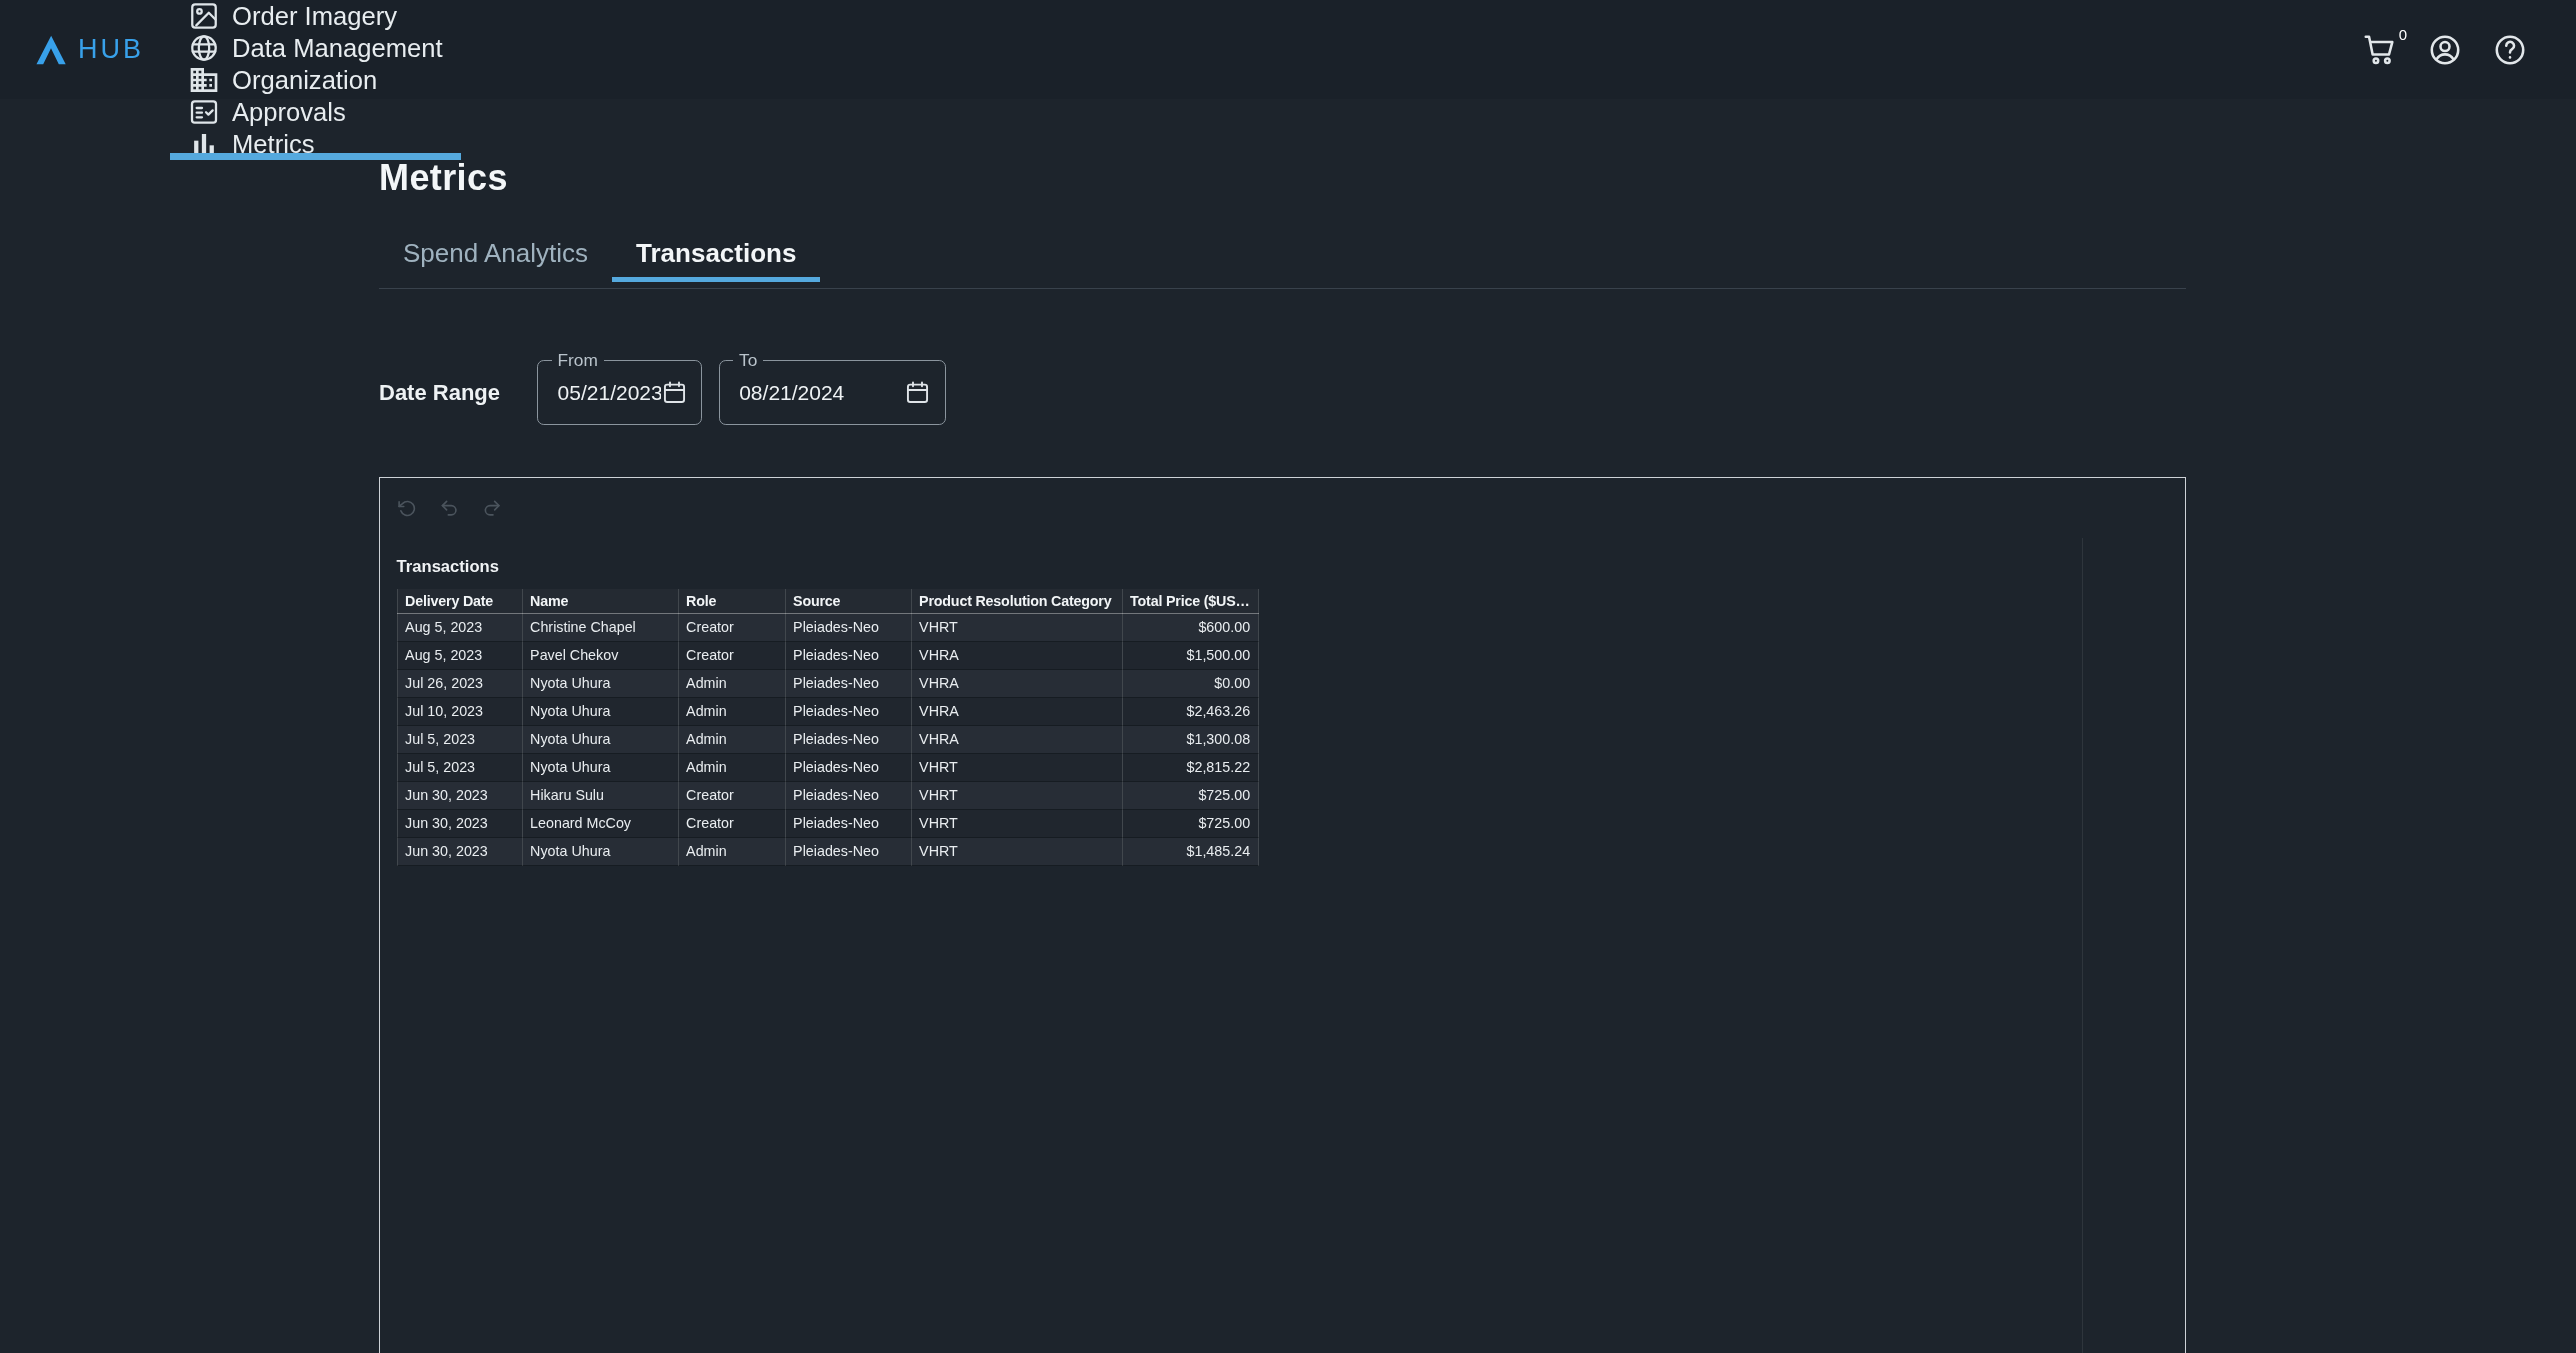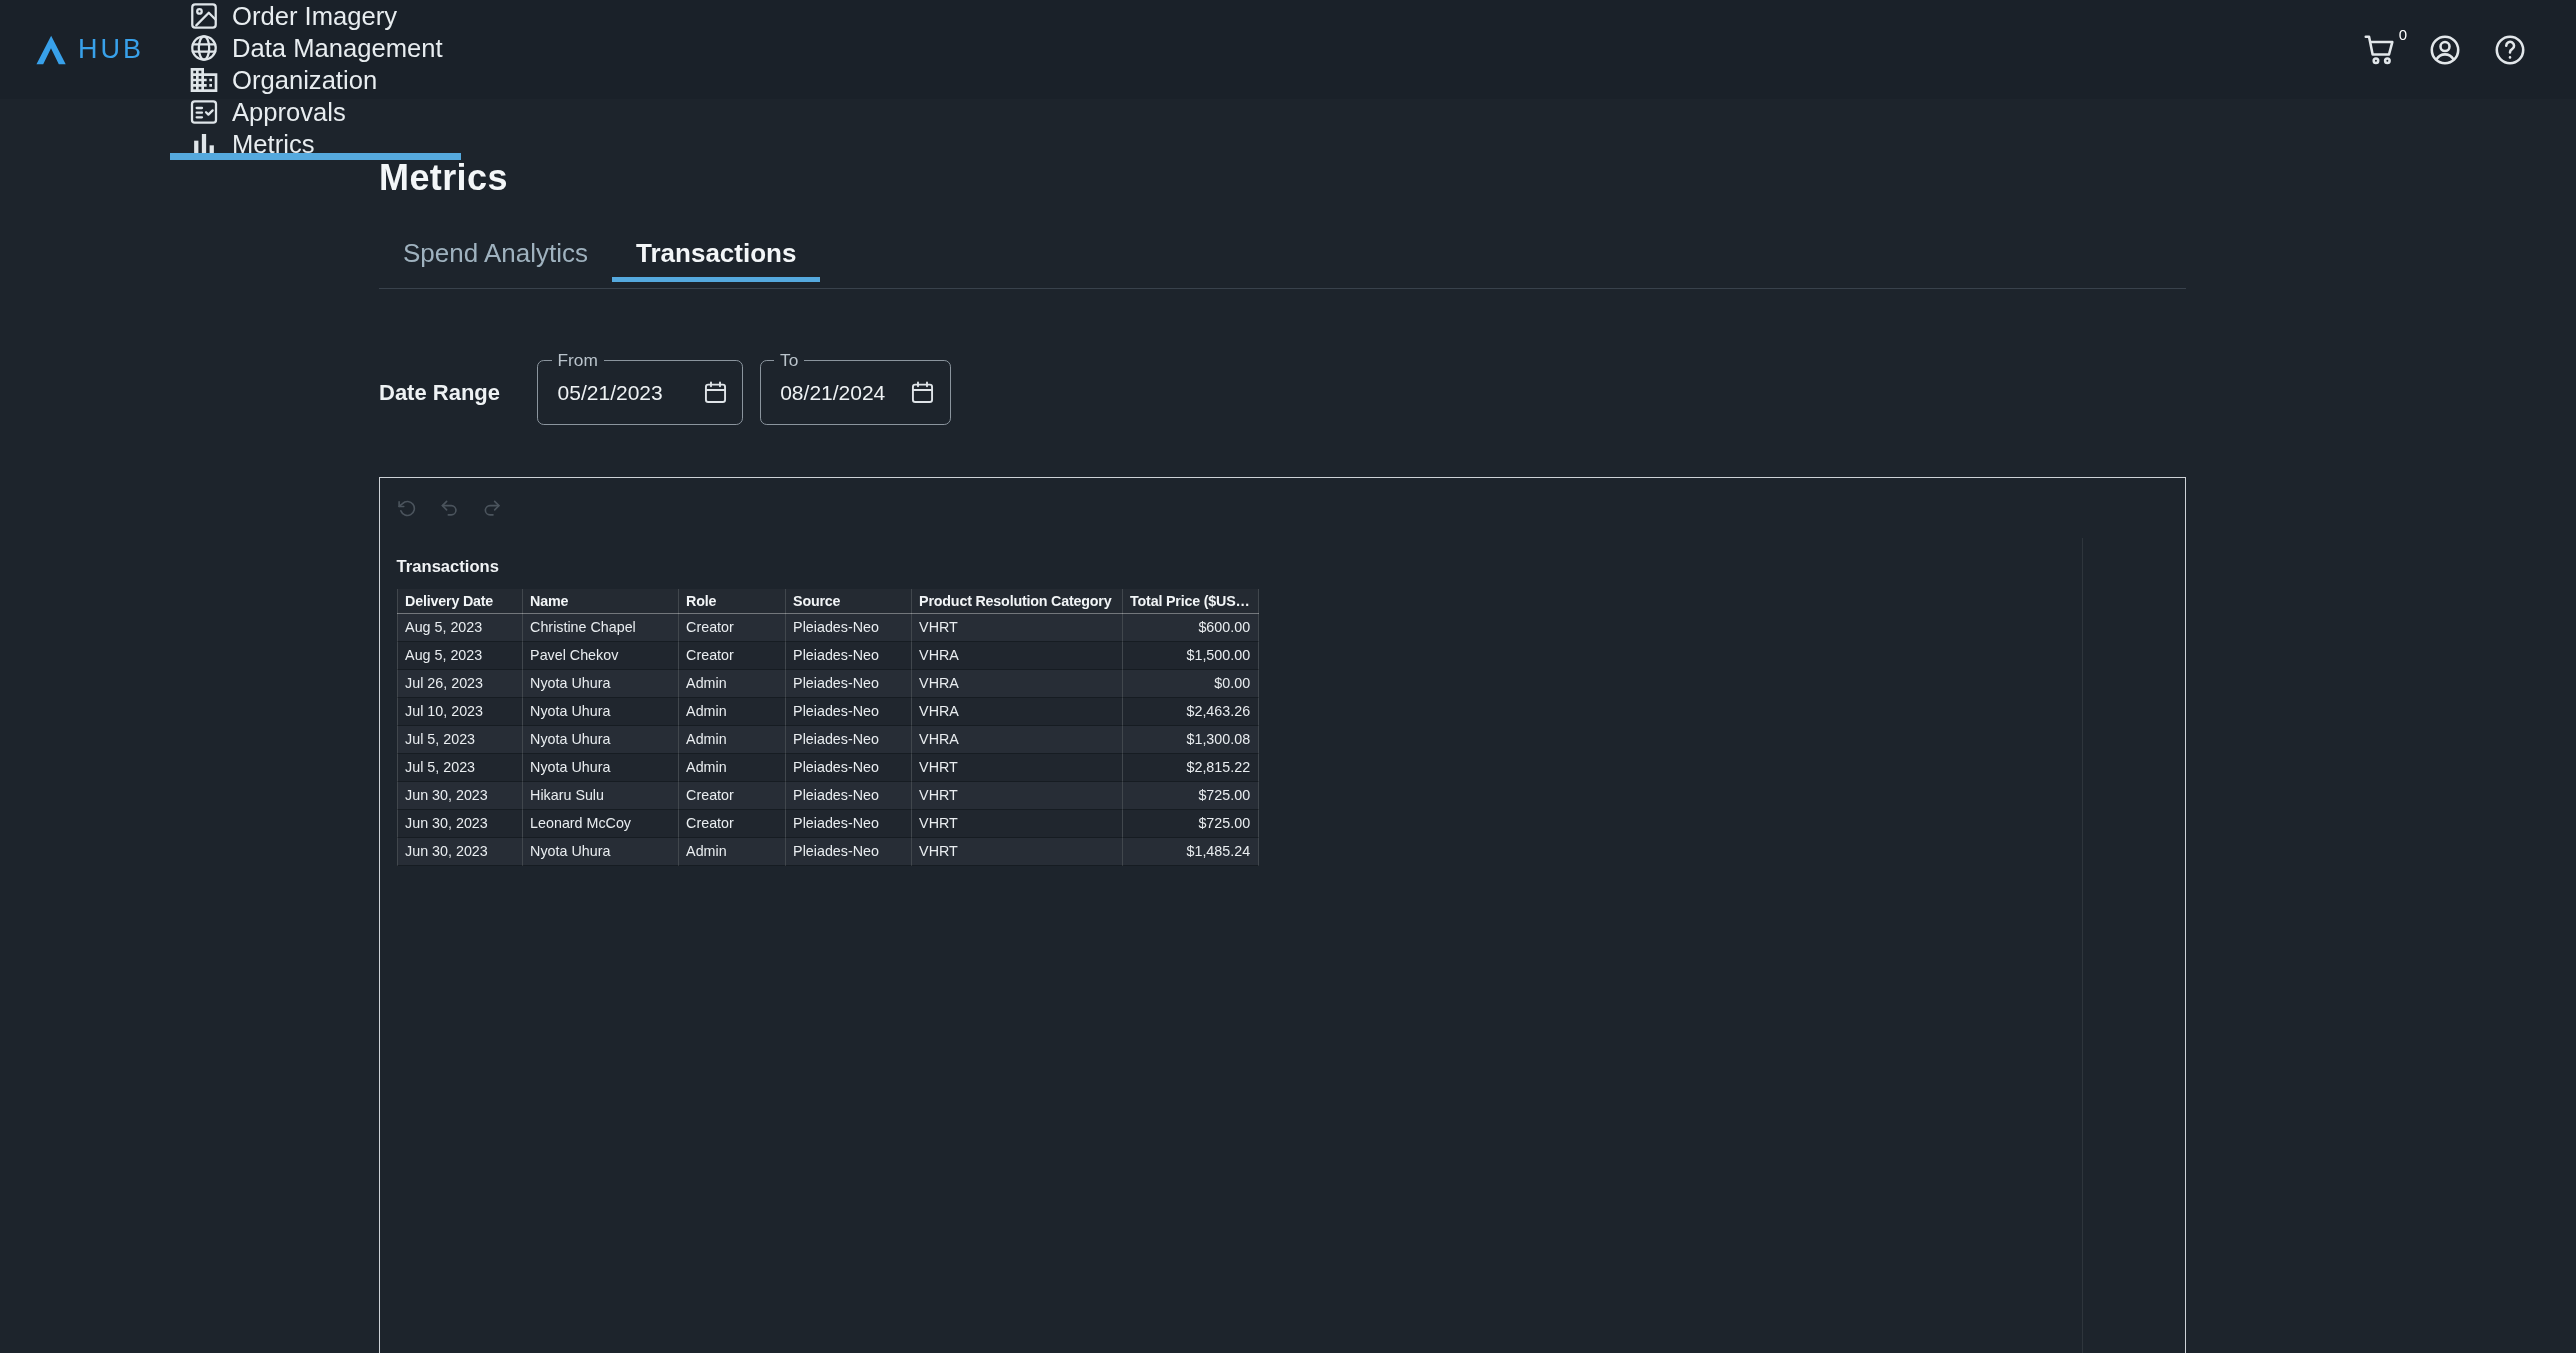--- a/index.html
+++ b/index.html
@@ -55,22 +55,22 @@
   .tabs-divider { width:1807px; height:0.8px; background:#39424c; margin-top:6px; }
 
   
   .filter-row { margin-top:72px; display:flex; align-items:center; }
   .filter-label { font-size:22px; font-weight:700; color:#eef2f4; width:158px; }
   .date-field {
     position:relative; height:65px; border:1.5px solid #8b959e; border-radius:6.8px;
     display:flex; align-items:center; padding:0 13.5px 0 19.6px; margin-right:16.6px;
     cursor:pointer; background:transparent;
   }
-  .date-field.from { width:206px; }
-  .date-field.to { width:191px; }
+  .date-field.from { width:165px; }
+  .date-field.to { width:227px; }
   .float-label {
     position:absolute; top:-11.3px; left:13.5px; background:#1d242c;
     padding:0 6px; font-size:17.3px; color:#b9c3cb;
   }
   .date-field input {
     background:transparent; border:none; outline:none;
     color:#eef2f4; font-size:21px; width:100%; font-family:inherit;
   }
   .date-field svg { width:27px; height:27px; color:#dfe4e8; flex:none; cursor:pointer; }
 

